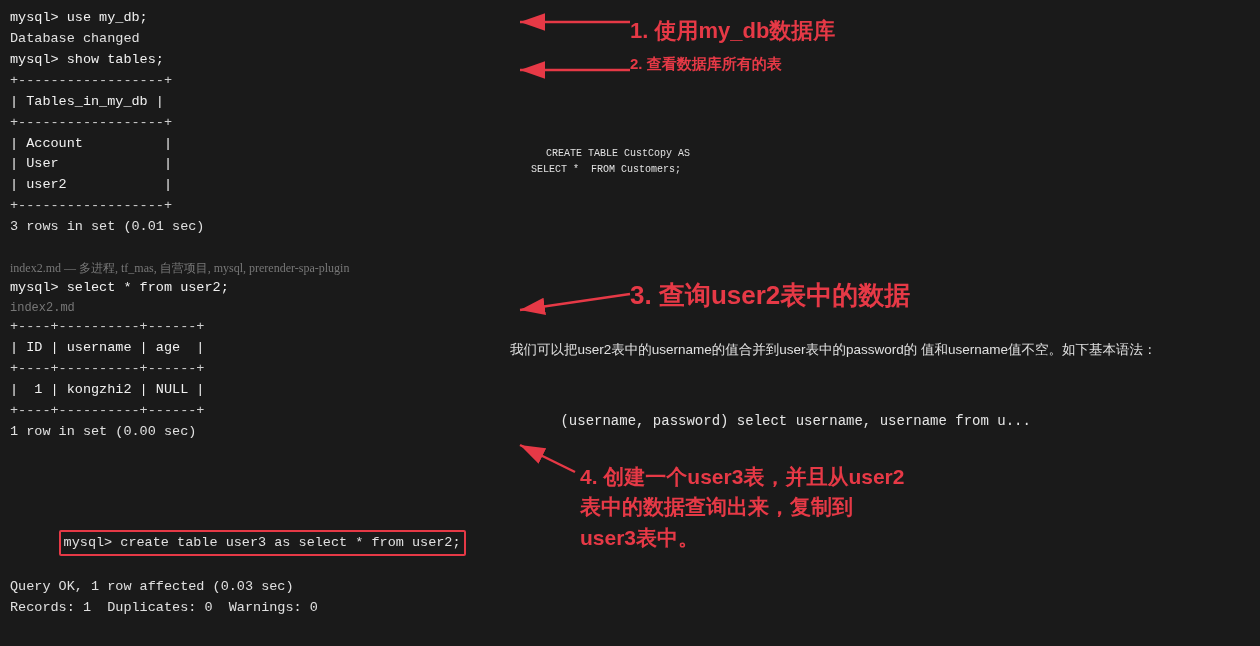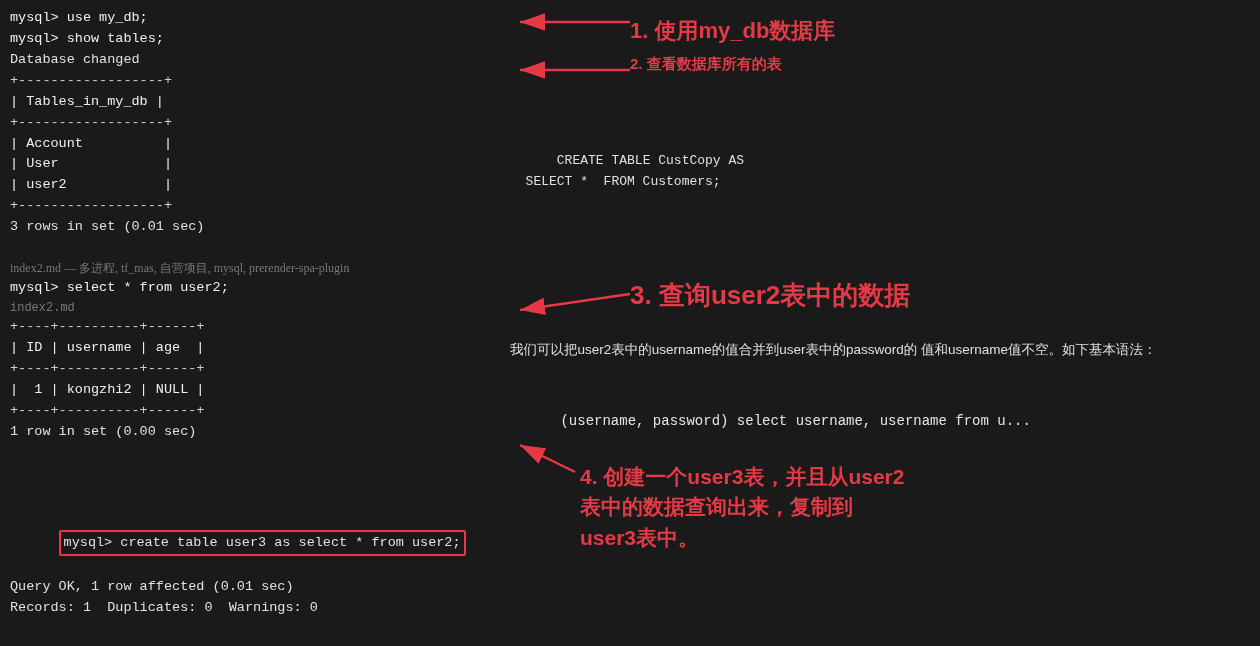--- a/index.html
+++ b/index.html
@@ -115,22 +115,22 @@
       margin-top: 45px;
     }
   </style>
 </head>
 <body>
 
 <div class="container">
 
   <div class="terminal">
     <span class="line prompt">mysql&gt; use my_db;</span>
+    <span class="line">Database changed</span>
     <span class="line prompt">mysql&gt; show tables;</span>
-    <span class="line">Database changed</span>
     <span class="line table-border">+------------------+</span>
     <span class="line table-content">| Tables_in_my_db |</span>
     <span class="line table-border">+------------------+</span>
     <span class="line table-content">| Account          |</span>
     <span class="line table-content">| User             |</span>
     <span class="line table-content">| user2            |</span>
     <span class="line table-border">+------------------+</span>
     <span class="line">3 rows in set (0.01 sec)</span>
     <span class="line">&nbsp;</span>
 
@@ -142,27 +142,27 @@
     <span class="line table-content">| ID | username | age  |</span>
     <span class="line table-border">+----+----------+------+</span>
     <span class="line table-content">|  1 | kongzhi2 | NULL |</span>
     <span class="line table-border">+----+----------+------+</span>
     <span class="line">1 row in set (0.00 sec)</span>
     <span class="line">&nbsp;</span>
 
     <span class="line">
       <span class="highlighted-cmd">mysql&gt; create table user3 as select * from user2;</span>
     </span>
-    <span class="line">Query OK, 1 row affected (0.01 sec)</span>
+    <span class="line">Query OK, 1 row affected (0.03 sec)</span>
     <span class="line">Records: 1  Duplicates: 0  Warnings: 0</span>
   </div>
 
   <div class="right-mixed">
 
-    <div class="sql-overlay" style="top: 130px; left: 0px; font-size:13px;">
+    <div class="sql-overlay" style="top: 130px; left: 0px; font-size:10px;text-align:center;">
       <span>CREATE TABLE CustCopy AS
   SELECT *  FROM Customers;</span>
     </div>
 
     <div class="desc-text" style="top: 340px; left: 0px; font-size:13.5px; color:#e0e0e0; line-height:1.55;">
       <span>我们可以把user2表中的username的值合并到user表中的password的
 值和username值不空。如下基本语法：</span>
     </div>
 
     <div class="sql-overlay" style="top: 388px; left: 0px; font-size:14px; color:#e5e5e5;">

